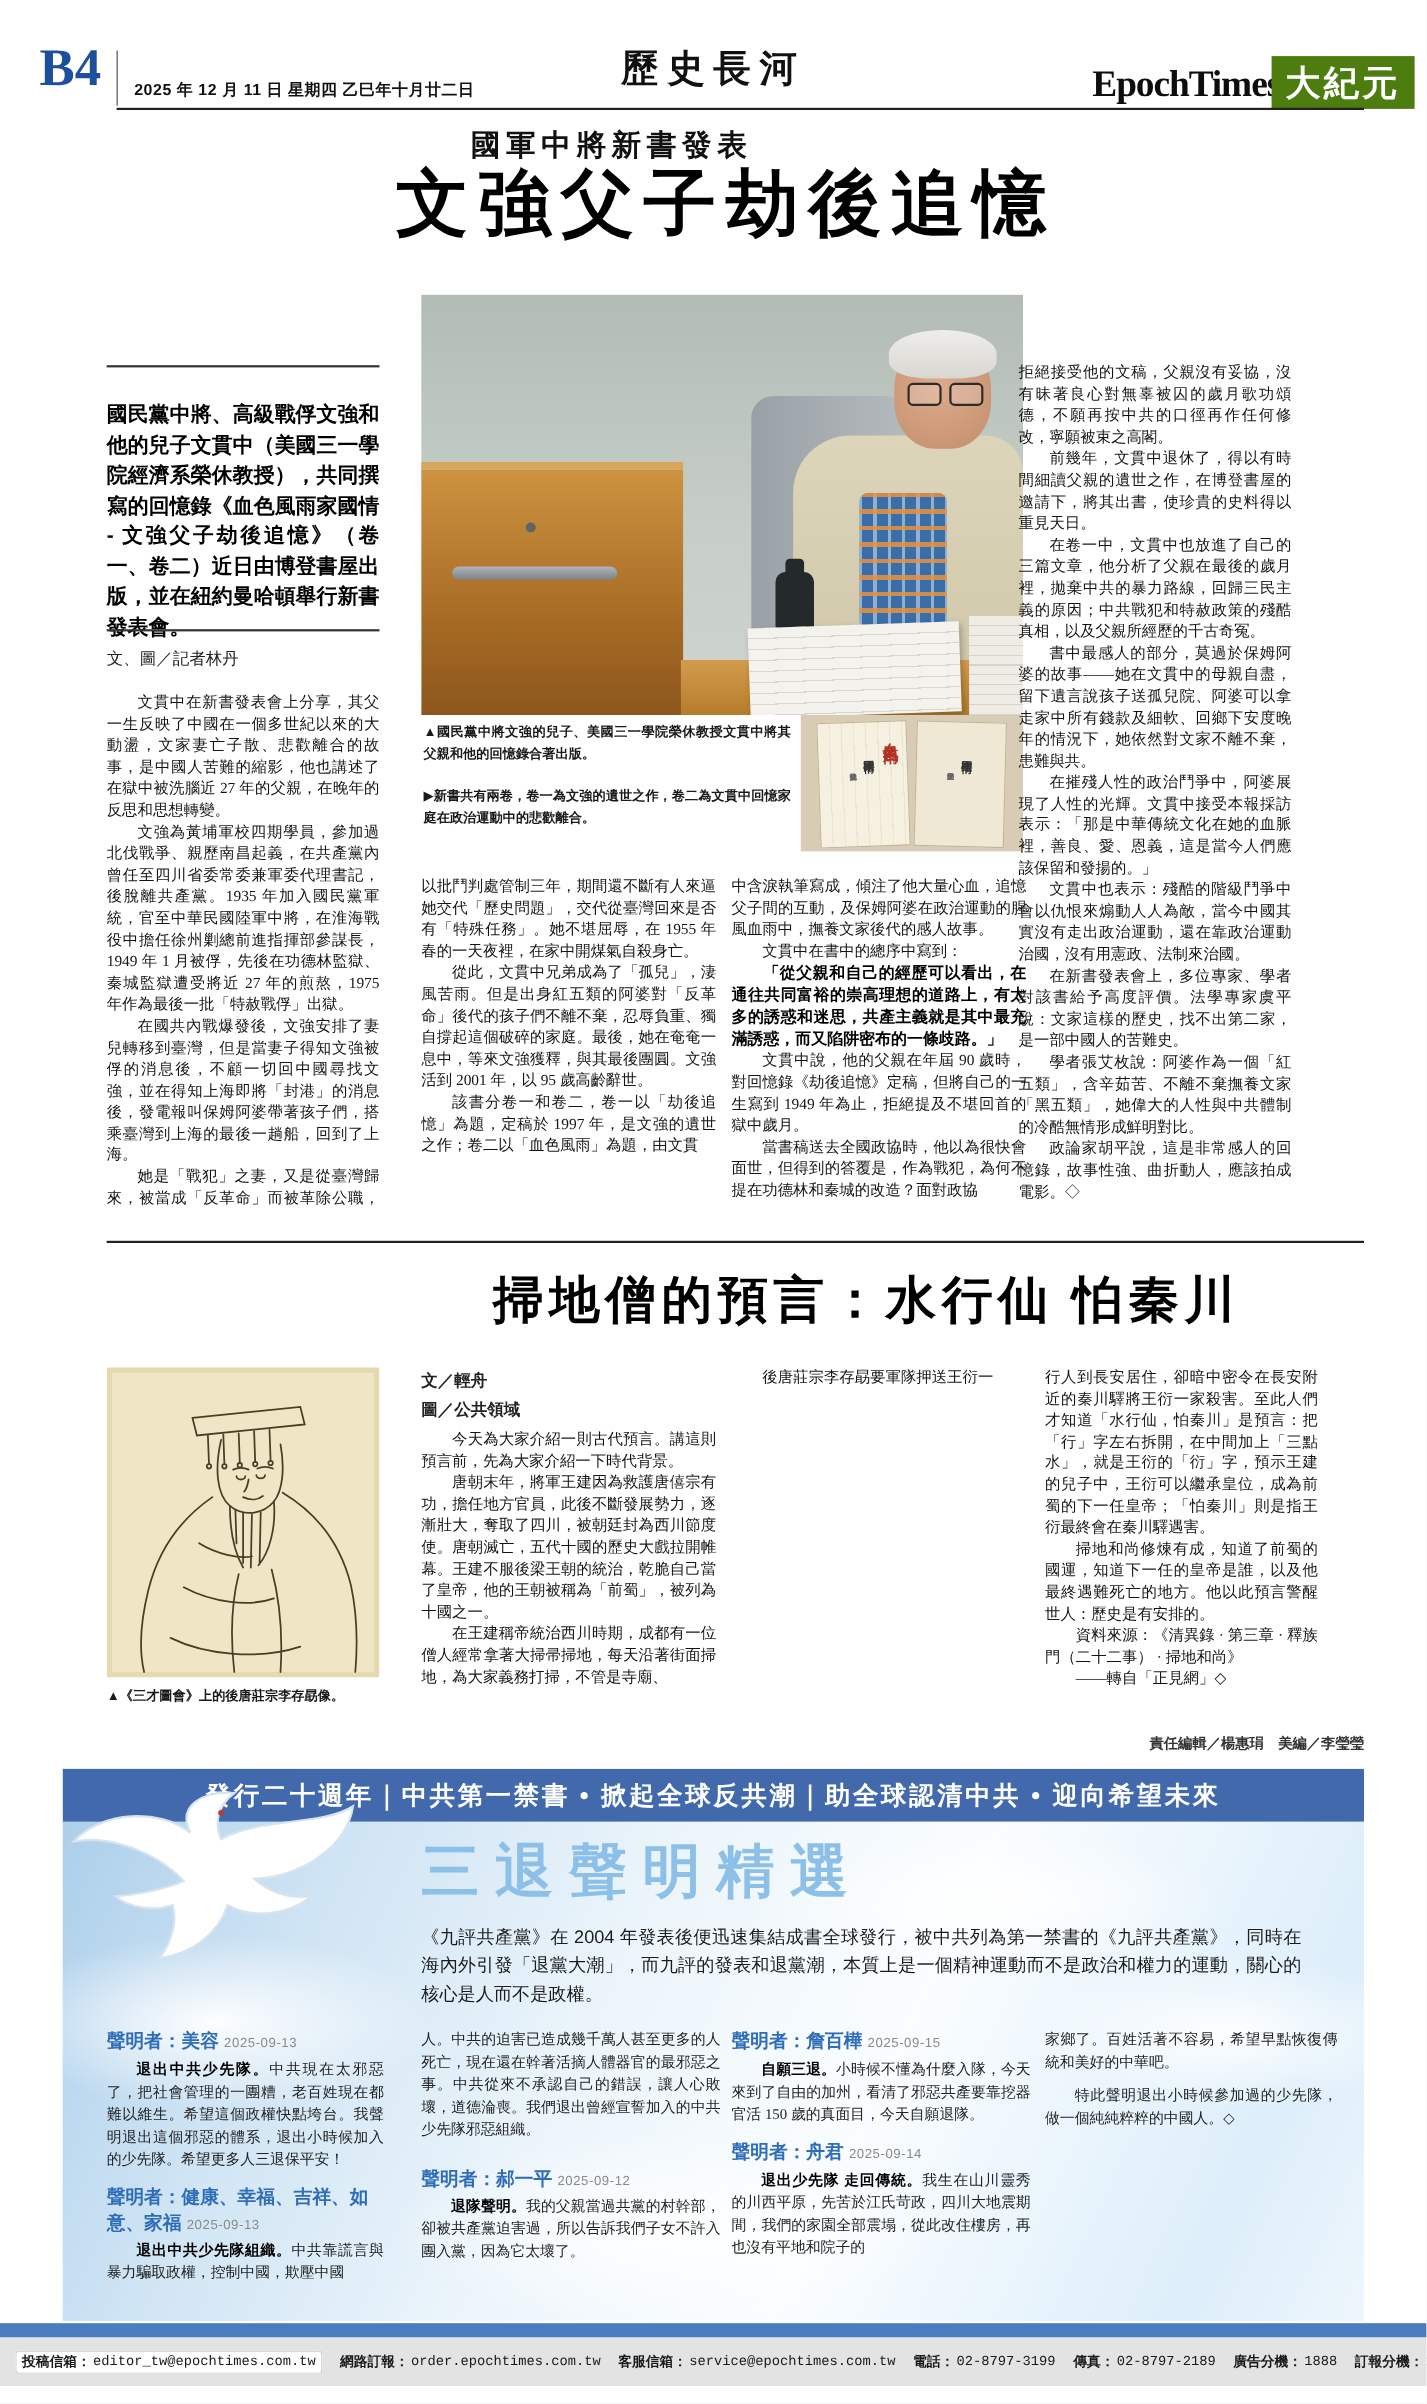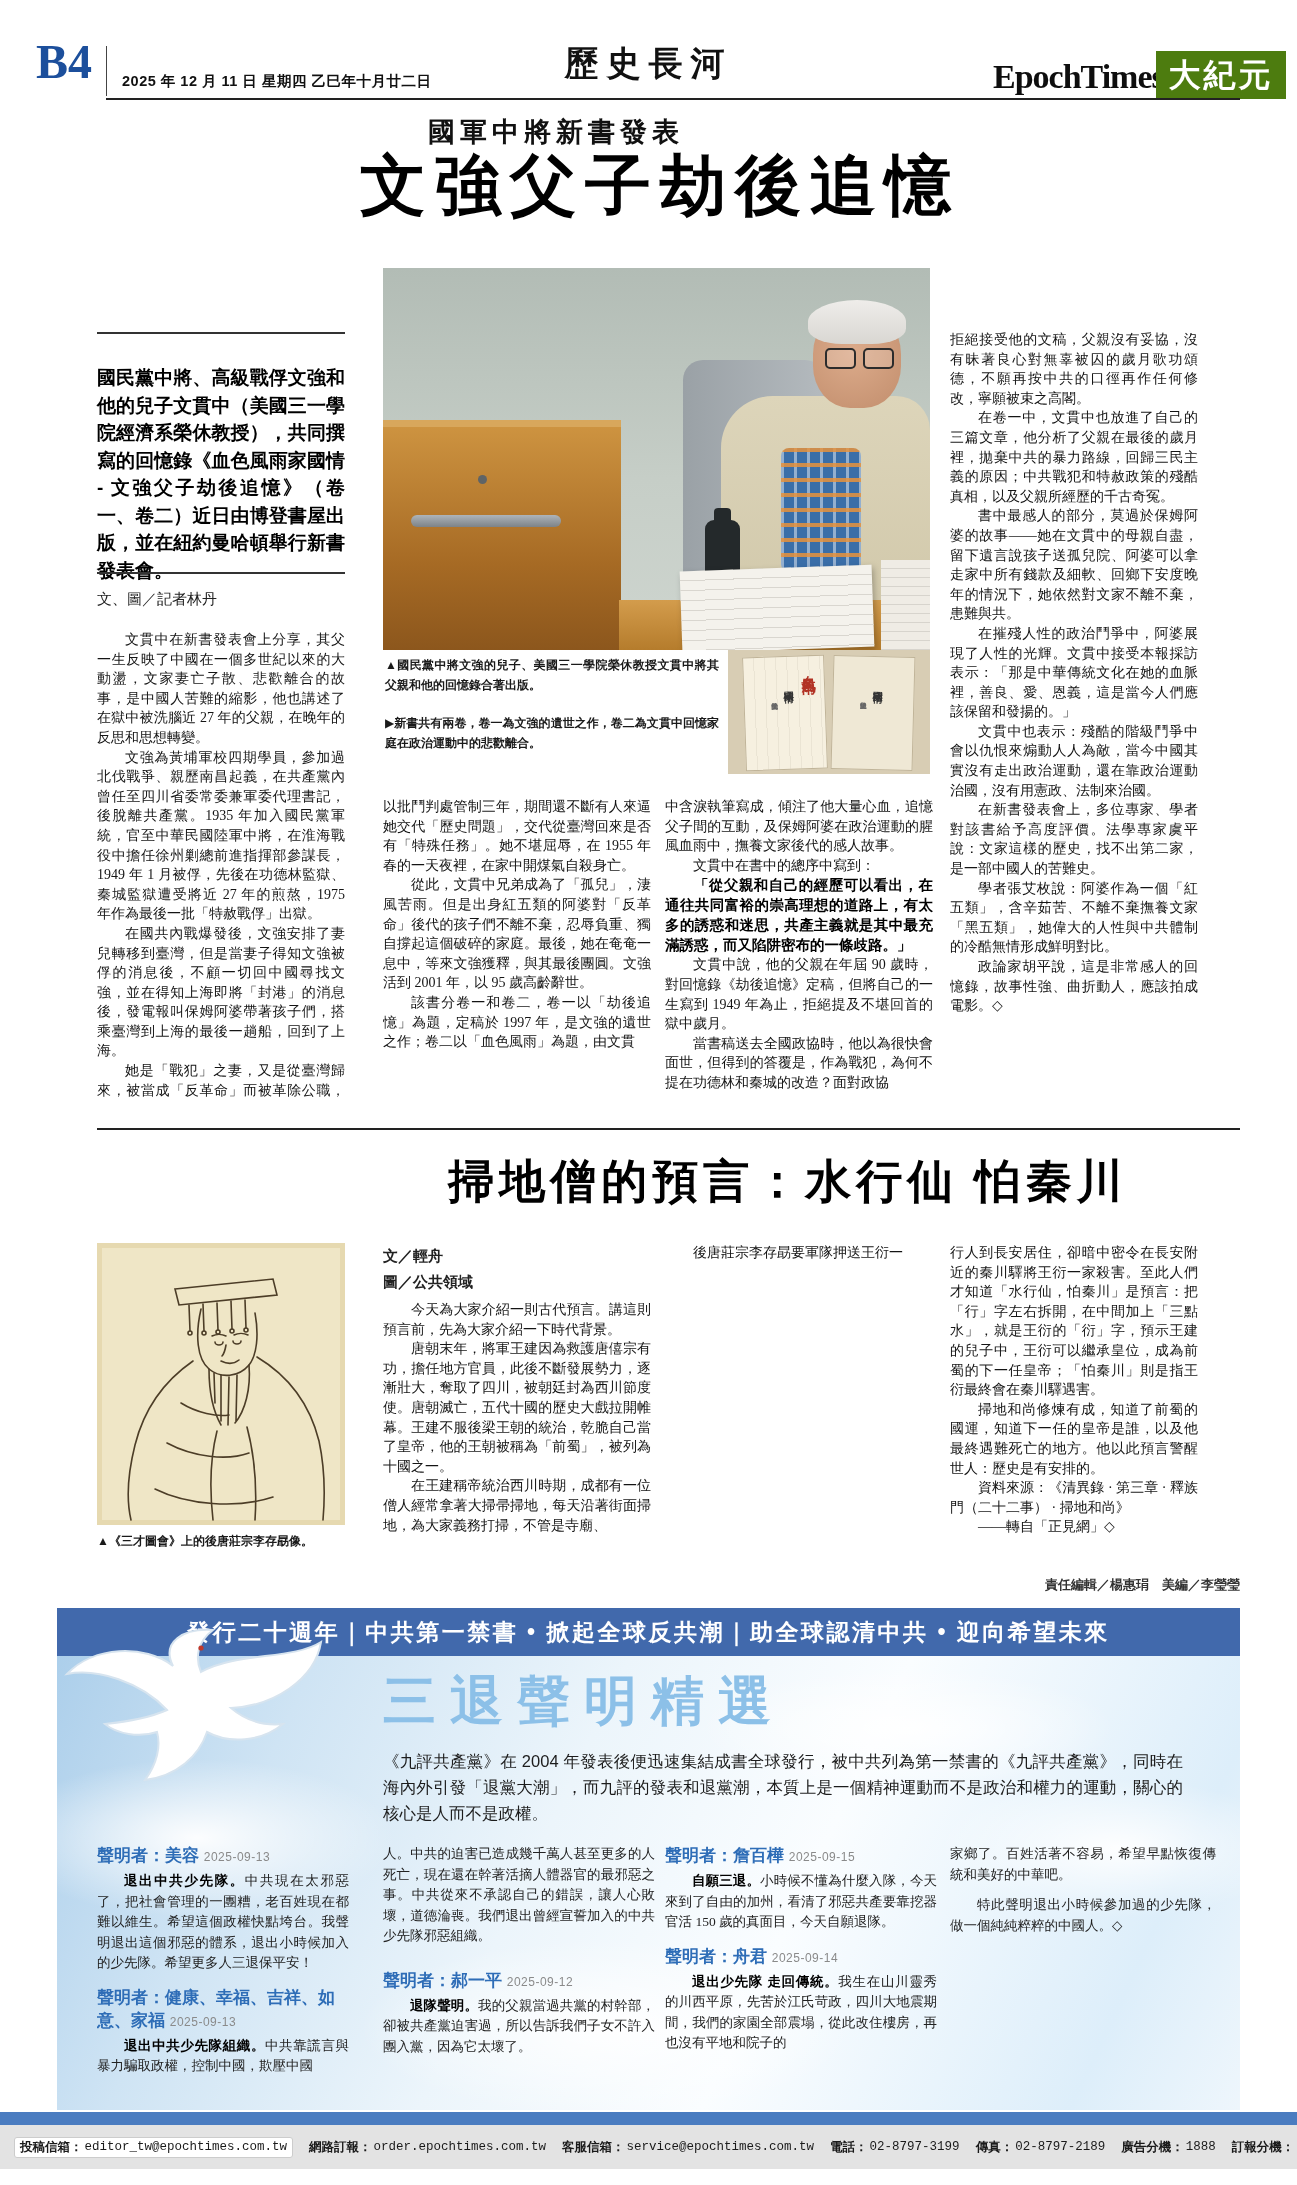--- a/index.html
+++ b/index.html
@@ -23,21 +23,21 @@
   .rule{background:#333;height:2px;}
   .lede{left:97px;top:364px;width:248px;font-size:19px;line-height:27.5px;font-weight:700;text-align:justify;color:#000;}
   .byline{left:97px;top:590px;width:248px;font-size:15px;color:#222;}
   .bodycol{font-family:"Liberation Serif","DejaVu Serif",serif;overflow:hidden;}
   .bodycol p{margin:0;font-size:14px;line-height:19.6px;text-align:justify;text-indent:2em;color:#141414;}
   .bodycol p.cont{text-indent:0;}
   .bodycol p.em{font-family:"Liberation Sans","DejaVu Sans",sans-serif;font-weight:700;font-size:14.5px;line-height:20px;color:#000;}
   #a1c1-body{left:97px;top:630px;width:248px;height:470px;}
   #a1c2-body{left:383px;top:797px;width:268px;height:303px;}
   #a1c3-body{left:665px;top:797px;width:268px;height:303px;}
-  #a1c4-body{left:950px;top:330px;width:248px;height:772px;}
+  #a1c4-body{left:926px;top:330px;width:248px;height:772px;font-family:Liberation Serif, serif;}
   .caption{font-size:12px;line-height:19.5px;font-weight:700;color:#1a1a1a;text-align:justify;}
   #a1-cap1{left:385px;top:656px;width:334px;}
   #a1-cap2{left:385px;top:714px;width:334px;}
   .rule-mid{left:97px;top:1128px;width:1143px;height:2px;background:#222;}
 
   
   .photo{left:383px;top:268px;width:547px;height:382px;overflow:hidden;background:linear-gradient(180deg,#b2bcb5 0%,#c6cec7 55%,#ced5cf 100%);}
   .ph-cabinet{position:absolute;left:0;top:152px;width:238px;height:230px;background:linear-gradient(180deg,#cd9340 0%,#a66a24 60%,#8a551c 100%);border-top:7px solid #d8a75c;}
   .ph-handle{position:absolute;left:28px;top:88px;width:150px;height:12px;background:linear-gradient(180deg,#aeb4b9,#7d8388);border-radius:7px;}
   .ph-keyhole{position:absolute;left:95px;top:48px;width:9px;height:9px;border-radius:50%;background:#5f6466;}
@@ -188,20 +188,21 @@
     </div>
   <div class="abs bodycol" id="a1c3-body">
       <p class="cont">中含淚執筆寫成，傾注了他大量心血，追憶父子間的互動，及保姆阿婆在政治運動的腥風血雨中，撫養文家後代的感人故事。</p>
       <p>文貫中在書中的總序中寫到：</p>
       <p class="em">「從父親和自己的經歷可以看出，在通往共同富裕的崇高理想的道路上，有太多的誘惑和迷思，共產主義就是其中最充滿誘惑，而又陷阱密布的一條歧路。」</p>
       <p>文貫中說，他的父親在年屆 90 歲時，對回憶錄《劫後追憶》定稿，但將自己的一生寫到 1949 年為止，拒絕提及不堪回首的獄中歲月。</p>
       <p>當書稿送去全國政協時，他以為很快會面世，但得到的答覆是，作為戰犯，為何不提在功德林和秦城的改造？面對政協</p>
     </div>
   <div class="abs bodycol" id="a1c4-body">
       <p class="cont">拒絕接受他的文稿，父親沒有妥協，沒有昧著良心對無辜被囚的歲月歌功頌德，不願再按中共的口徑再作任何修改，寧願被束之高閣。</p>
+      <p>前幾年，文貫中退休了，得以有時間細讀父親的遺世之作，在博登書屋的邀請下，將其出書，使珍貴的史料得以重見天日。</p>
       <p>在卷一中，文貫中也放進了自己的三篇文章，他分析了父親在最後的歲月裡，拋棄中共的暴力路線，回歸三民主義的原因；中共戰犯和特赦政策的殘酷真相，以及父親所經歷的千古奇冤。</p>
       <p>書中最感人的部分，莫過於保姆阿婆的故事——她在文貫中的母親自盡，留下遺言說孩子送孤兒院、阿婆可以拿走家中所有錢款及細軟、回鄉下安度晚年的情況下，她依然對文家不離不棄，患難與共。</p>
       <p>在摧殘人性的政治鬥爭中，阿婆展現了人性的光輝。文貫中接受本報採訪表示：「那是中華傳統文化在她的血脈裡，善良、愛、恩義，這是當今人們應該保留和發揚的。」</p>
       <p>文貫中也表示：殘酷的階級鬥爭中會以仇恨來煽動人人為敵，當今中國其實沒有走出政治運動，還在靠政治運動治國，沒有用憲政、法制來治國。</p>
       <p>在新書發表會上，多位專家、學者對該書給予高度評價。法學專家虞平說：文家這樣的歷史，找不出第二家，是一部中國人的苦難史。</p>
       <p>學者張艾枚說：阿婆作為一個「紅五類」，含辛茹苦、不離不棄撫養文家「黑五類」，她偉大的人性與中共體制的冷酷無情形成鮮明對比。</p>
       <p>政論家胡平說，這是非常感人的回憶錄，故事性強、曲折動人，應該拍成電影。◇</p>
     </div>
 
   <div class="abs rule-mid"></div>

